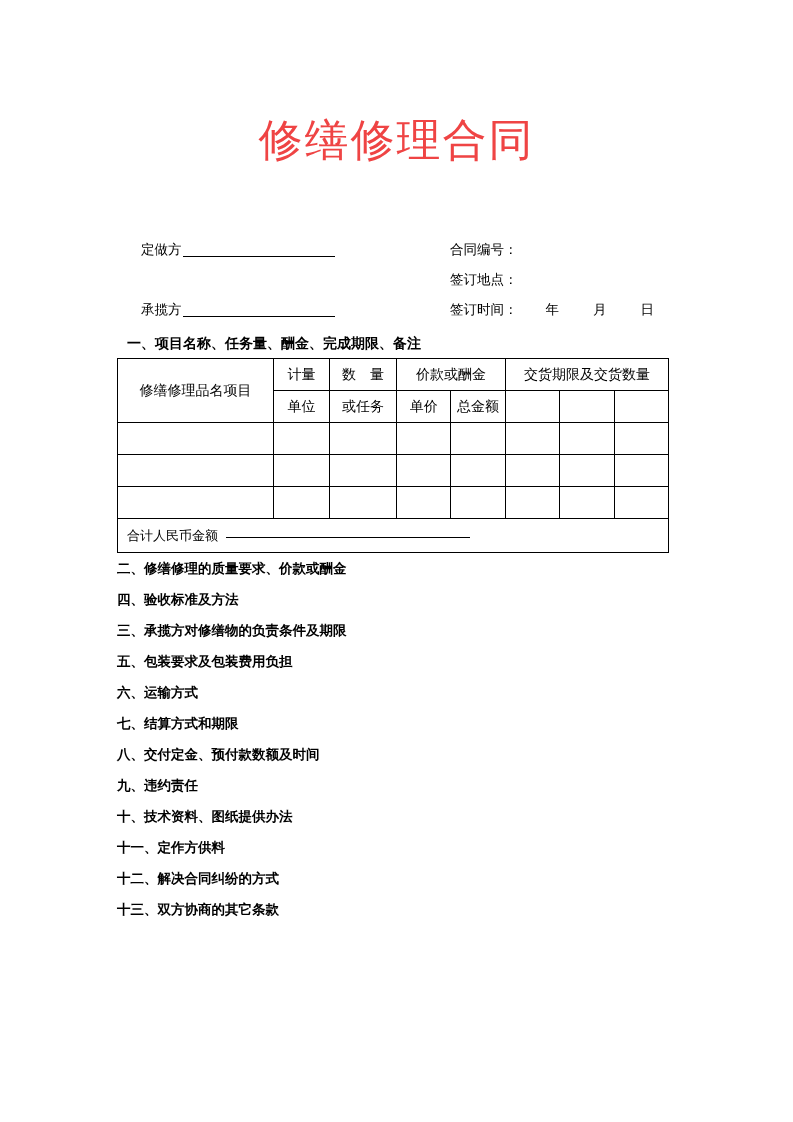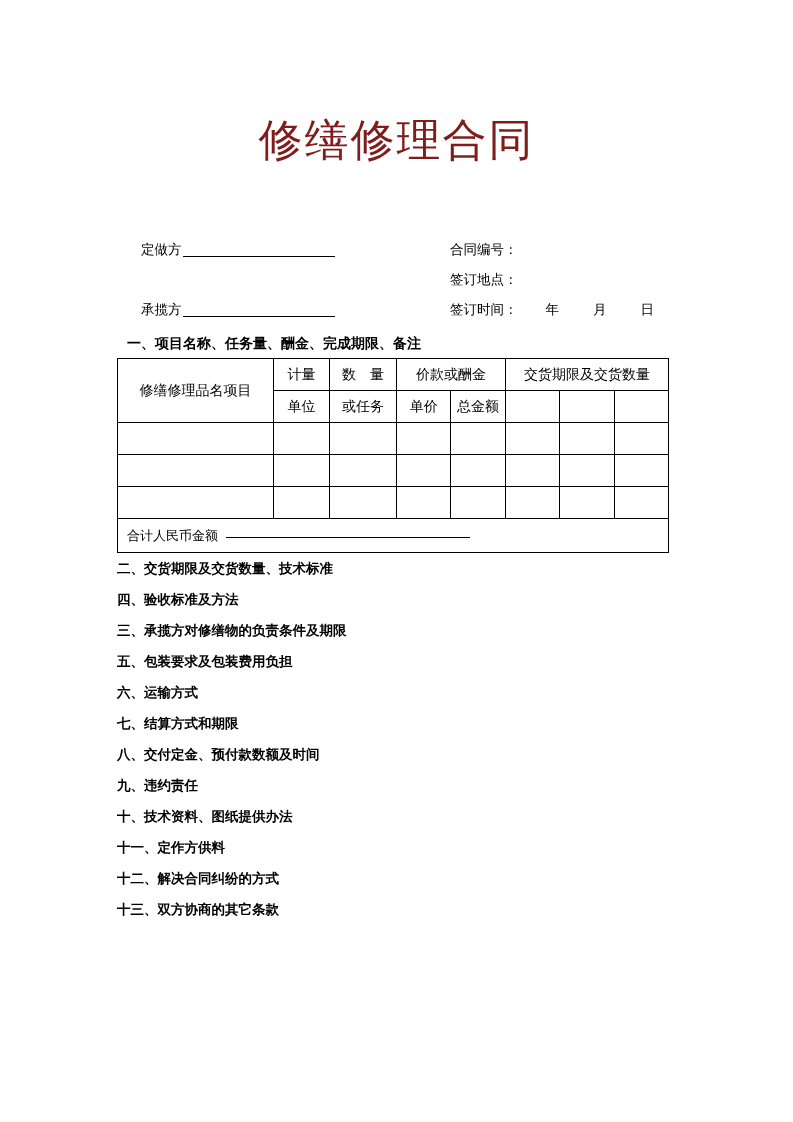--- a/index.html
+++ b/index.html
@@ -25,21 +25,21 @@
   .doc-title {
     position: absolute;
     top: 110px;
     left: 0;
     width: 793px;
     text-align: center;
     font-size: 44px;
     line-height: 60px;
     letter-spacing: 2px;
     font-weight: 400;
-    color: #7f1d1d;
+    color: #ef4444;
   }
 
   
   .header-block {
     position: absolute;
     top: 236px;
     left: 117px;
     width: 560px;
     height: 90px;
   }
@@ -251,21 +251,21 @@
       <tr class="total-row">
         <td colspan="8">
           <span class="total-label">合计人民币金额</span><span class="total-line"></span>
         </td>
       </tr>
 
     </tbody>
   </table>
 
   <div class="clause-list">
-    <div class="clause">二、交货期限及交货数量、技术标准</div>
+    <div class="clause">二、修缮修理的质量要求、价款或酬金</div>
     <div class="clause">四、验收标准及方法</div>
     <div class="clause">三、承揽方对修缮物的负责条件及期限</div>
     <div class="clause">五、包装要求及包装费用负担</div>
     <div class="clause">六、运输方式</div>
     <div class="clause">七、结算方式和期限</div>
     <div class="clause">八、交付定金、预付款数额及时间</div>
     <div class="clause">九、违约责任</div>
     <div class="clause">十、技术资料、图纸提供办法</div>
     <div class="clause">十一、定作方供料</div>
     <div class="clause">十二、解决合同纠纷的方式</div>

